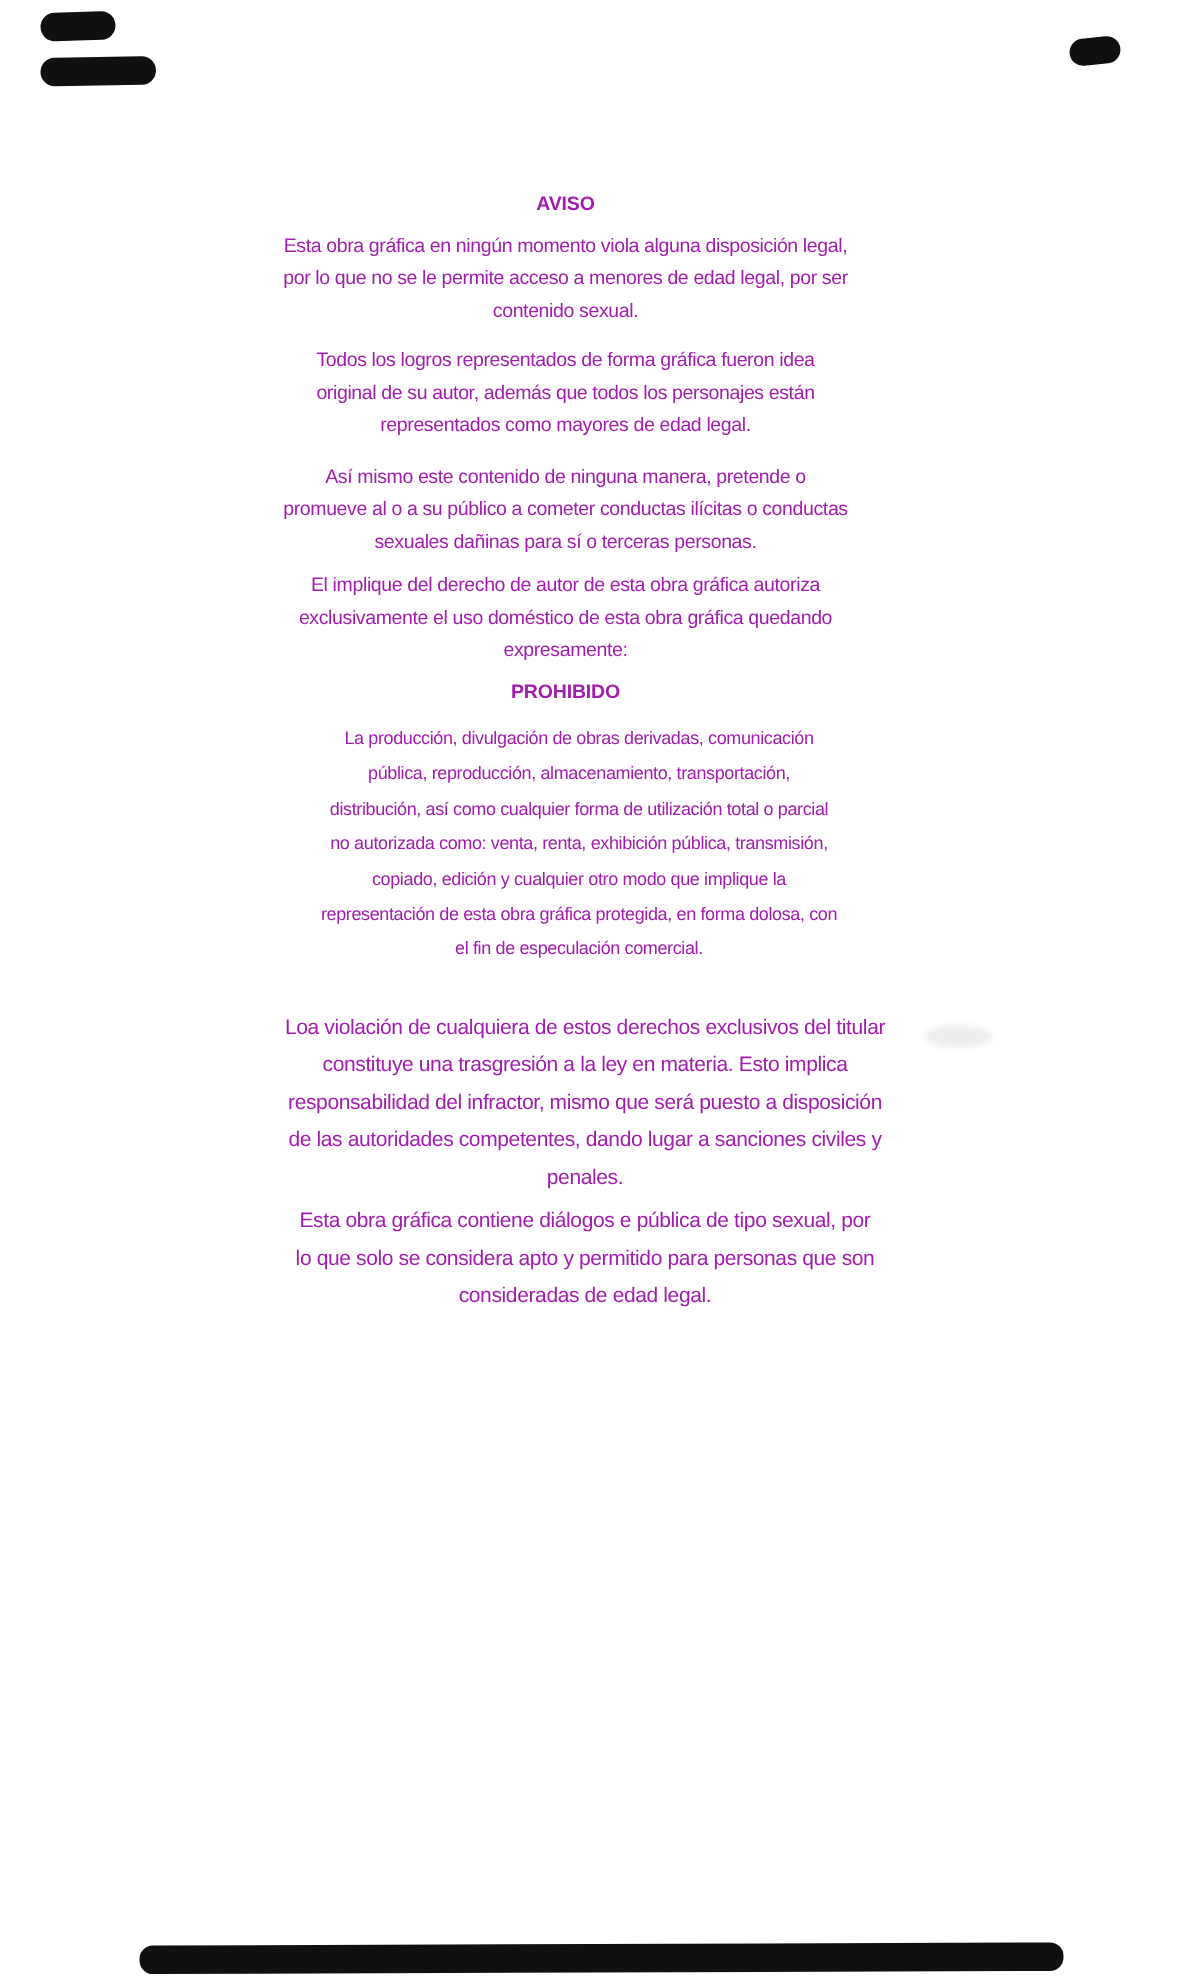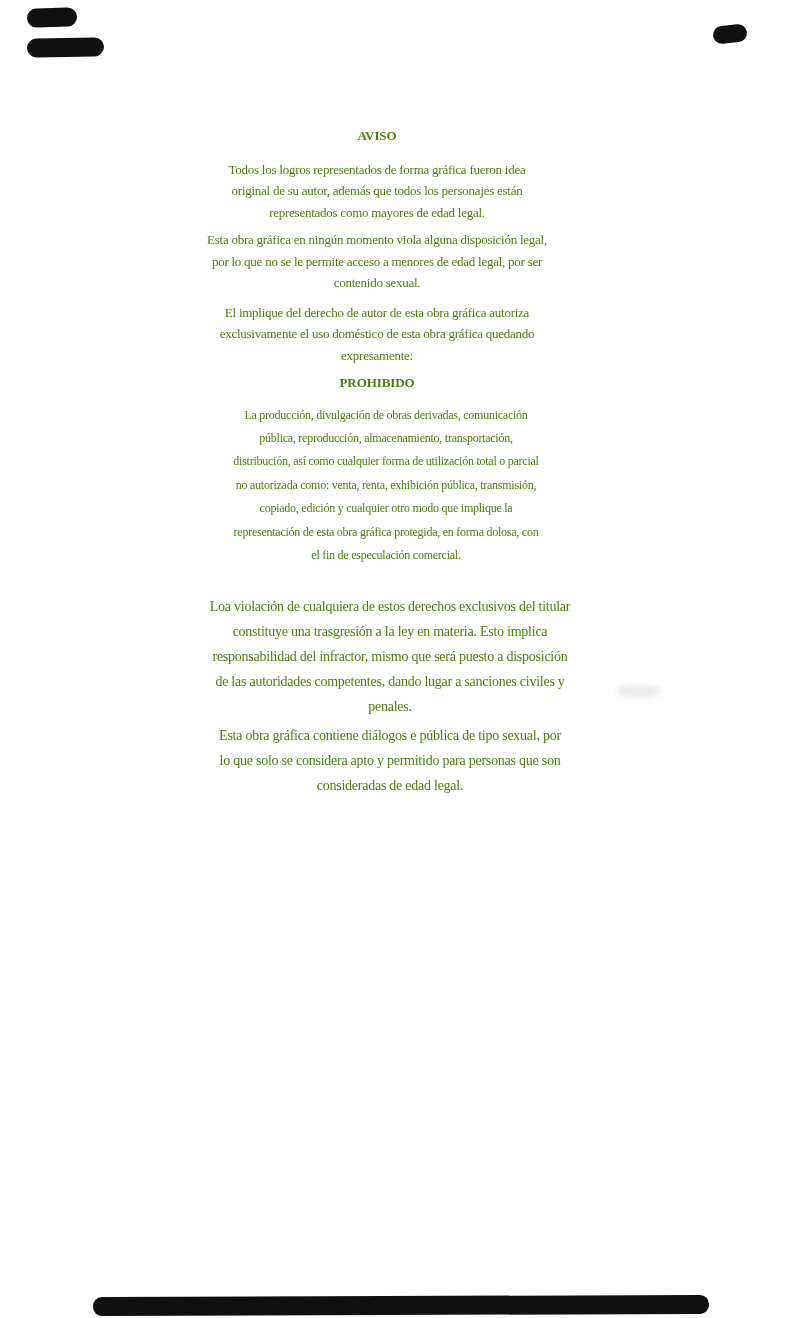--- a/index.html
+++ b/index.html
@@ -2,22 +2,22 @@
 <html><head>
 <meta charset="utf-8">
 <style>
   html, body { margin: 0; padding: 0; background: #ffffff; }
   .page {
     position: relative;
     width: 768px;
     height: 1318px;
     background: #ffffff;
     overflow: hidden;
-    font-family: Liberation Serif, serif;
-    color: #4d7c0f;
+    font-family: Liberation Sans, sans-serif;
+    color: #a21caf;
   }
   .doc {
     width: 560px;
     margin: 0 auto;
     padding-top: 125px;
     text-align: center;
   }
   .doc > div { white-space: pre-line; }
   
   .h-a  { font-size: 13px;   line-height: 21.5px; font-weight: 700; letter-spacing: -0.1px; }
@@ -56,26 +56,29 @@
     filter: blur(2px);
   }
 </style>
 </head>
 <body>
 
 <div class="page">
 
   <div class="doc">
     <div class="h-a off-a">AVISO</div>
+    <div class="p-a off-a mt6">Esta obra gráfica en ningún momento viola alguna disposición legal,
+por lo que no se le permite acceso a menores de edad legal, por ser
+contenido sexual.</div>
     <div class="p-a off-a mt12">Todos los logros representados de forma gráfica fueron idea
 original de su autor, además que todos los personajes están
 representados como mayores de edad legal.</div>
-    <div class="p-a off-a mt6">Esta obra gráfica en ningún momento viola alguna disposición legal,
-por lo que no se le permite acceso a menores de edad legal, por ser
-contenido sexual.</div>
+    <div class="p-a off-a mt13">Así mismo este contenido de ninguna manera, pretende o
+promueve al o a su público a cometer conductas ilícitas o conductas
+sexuales dañinas para sí o terceras personas.</div>
     <div class="p-a off-a mt8">El implique del derecho de autor de esta obra gráfica autoriza
 exclusivamente el uso doméstico de esta obra gráfica quedando
 expresamente:</div>
     <div class="h-a off-a mt6">PROHIBIDO</div>
     <div class="p-b off-b mt10">La producción, divulgación de obras derivadas, comunicación
 pública, reproducción, almacenamiento, transportación,
 distribución, así como cualquier forma de utilización total o parcial
 no autorizada como: venta, renta, exhibición pública, transmisión,
 copiado, edición y cualquier otro modo que implique la
 representación de esta obra gráfica protegida, en forma dolosa, con

